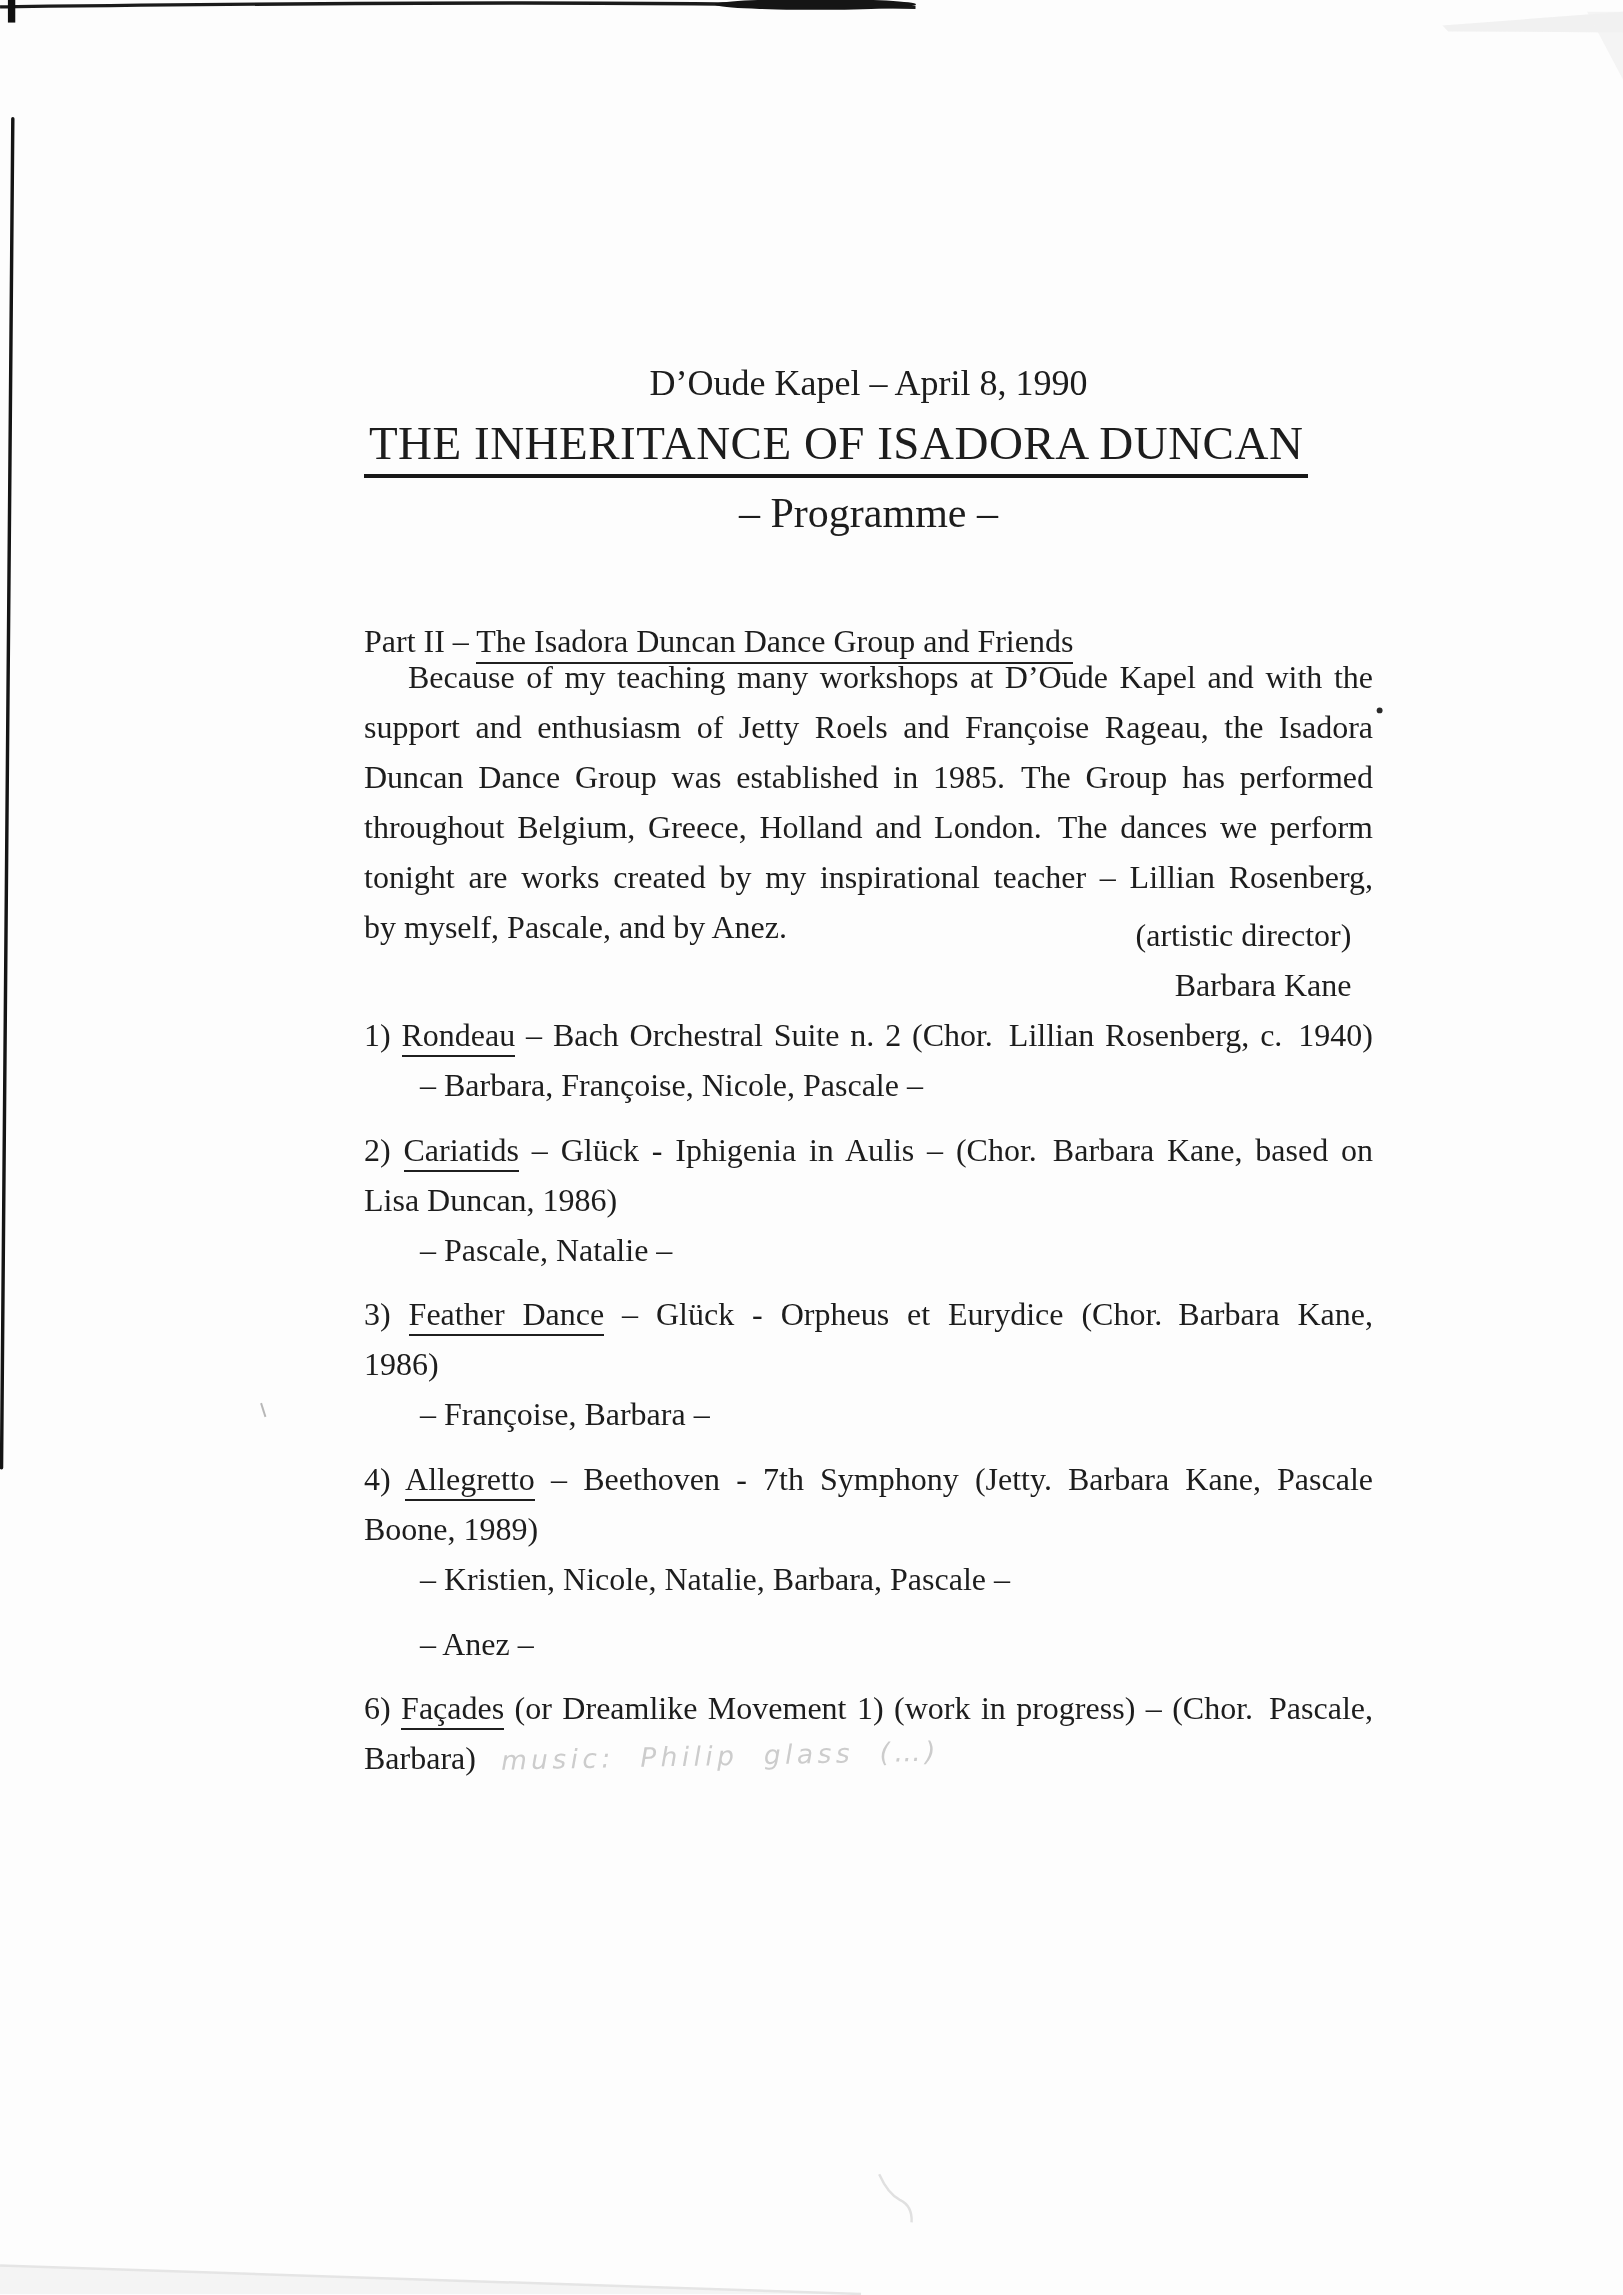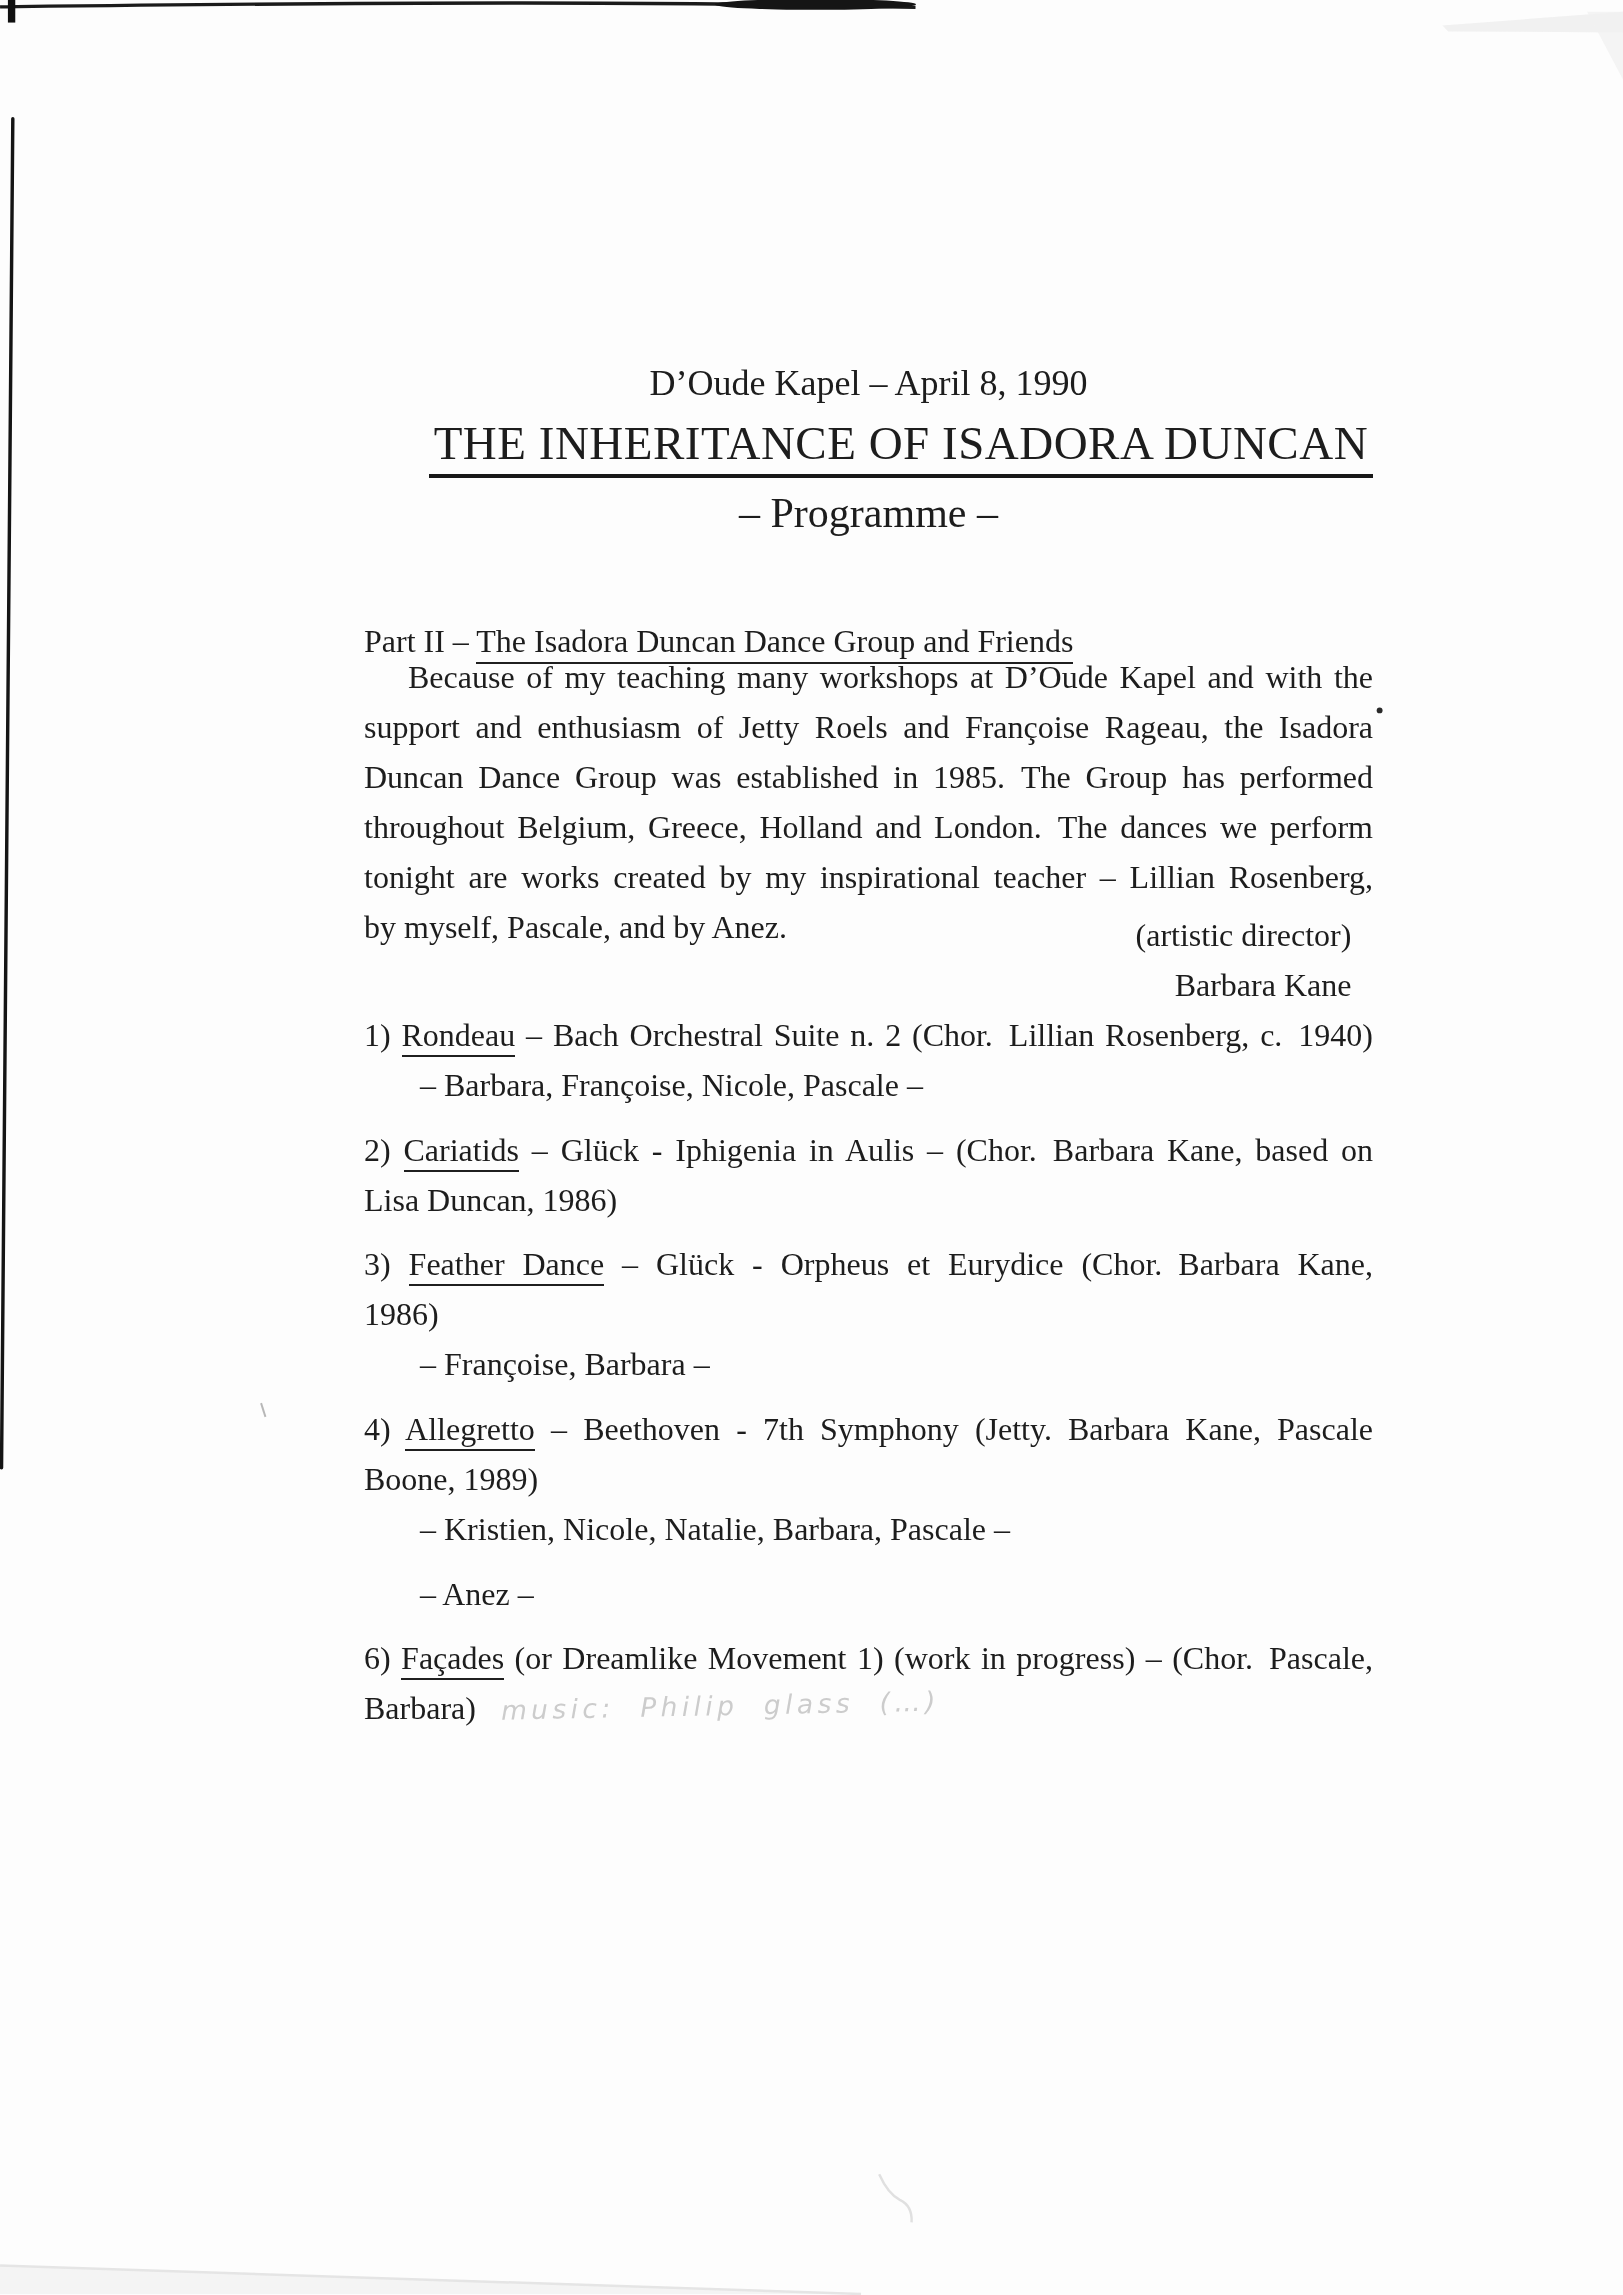--- a/index.html
+++ b/index.html
@@ -13,21 +13,21 @@
   }
   #artifacts { position: absolute; left: 0; top: 0; width: 1623px; height: 2295px; pointer-events: none; }
 
   .content { position: absolute; left: 364px; top: 0; width: 1009px; }
 
   .venue-date {
     position: absolute; top: 364px; left: 0; width: 1009px;
     text-align: center; font-size: 36px; line-height: 39px;
   }
   .main-title {
-    position: absolute; top: 420px; left: 0; width: 1009px; text-align: right;
+    position: absolute; top: 420px; left: 0; width: 1009px; text-align: left;
   }
   .main-title .title-underline {
     display: inline-block;
     font-size: 47px; line-height: 47px; letter-spacing: 0.5px;
     border-bottom: 4.9px solid #181818;
     padding: 0 4.9px 6.9px 4.9px;
   }
   .subtitle {
     position: absolute; top: 490px; left: 0; width: 1009px;
     text-align: center; font-size: 42px; line-height: 47px;
@@ -129,20 +129,21 @@
   <div class="programme">
 
     <div class="prog-item">
       <div class="justify-full"><span>1) </span><span class="u">Rondeau</span><span> – Bach Orchestral Suite n. 2 (Chor. Lillian Rosenberg, c. 1940)</span></div>
       <div class="item-dancers">– Barbara, Françoise, Nicole, Pascale –</div>
     </div>
 
     <div class="prog-item">
       <div class="justify-full"><span>2) </span><span class="u">Cariatids</span><span> – Glück - Iphigenia in Aulis – (Chor. Barbara Kane, based on</span></div>
       <div>Lisa Duncan, 1986)</div>
+      <div class="item-dancers">– Pascale, Natalie –</div>
     </div>
 
     <div class="prog-item">
       <div class="justify-full"><span>3) </span><span class="u">Feather Dance</span><span> – Glück - Orpheus et Eurydice (Chor. Barbara Kane,</span></div>
       <div>1986)</div>
       <div class="item-dancers">– Françoise, Barbara –</div>
     </div>
 
     <div class="prog-item">
       <div class="justify-full"><span>4) </span><span class="u">Allegretto</span><span> – Beethoven - 7th Symphony (Jetty. Barbara Kane, Pascale</span></div>

